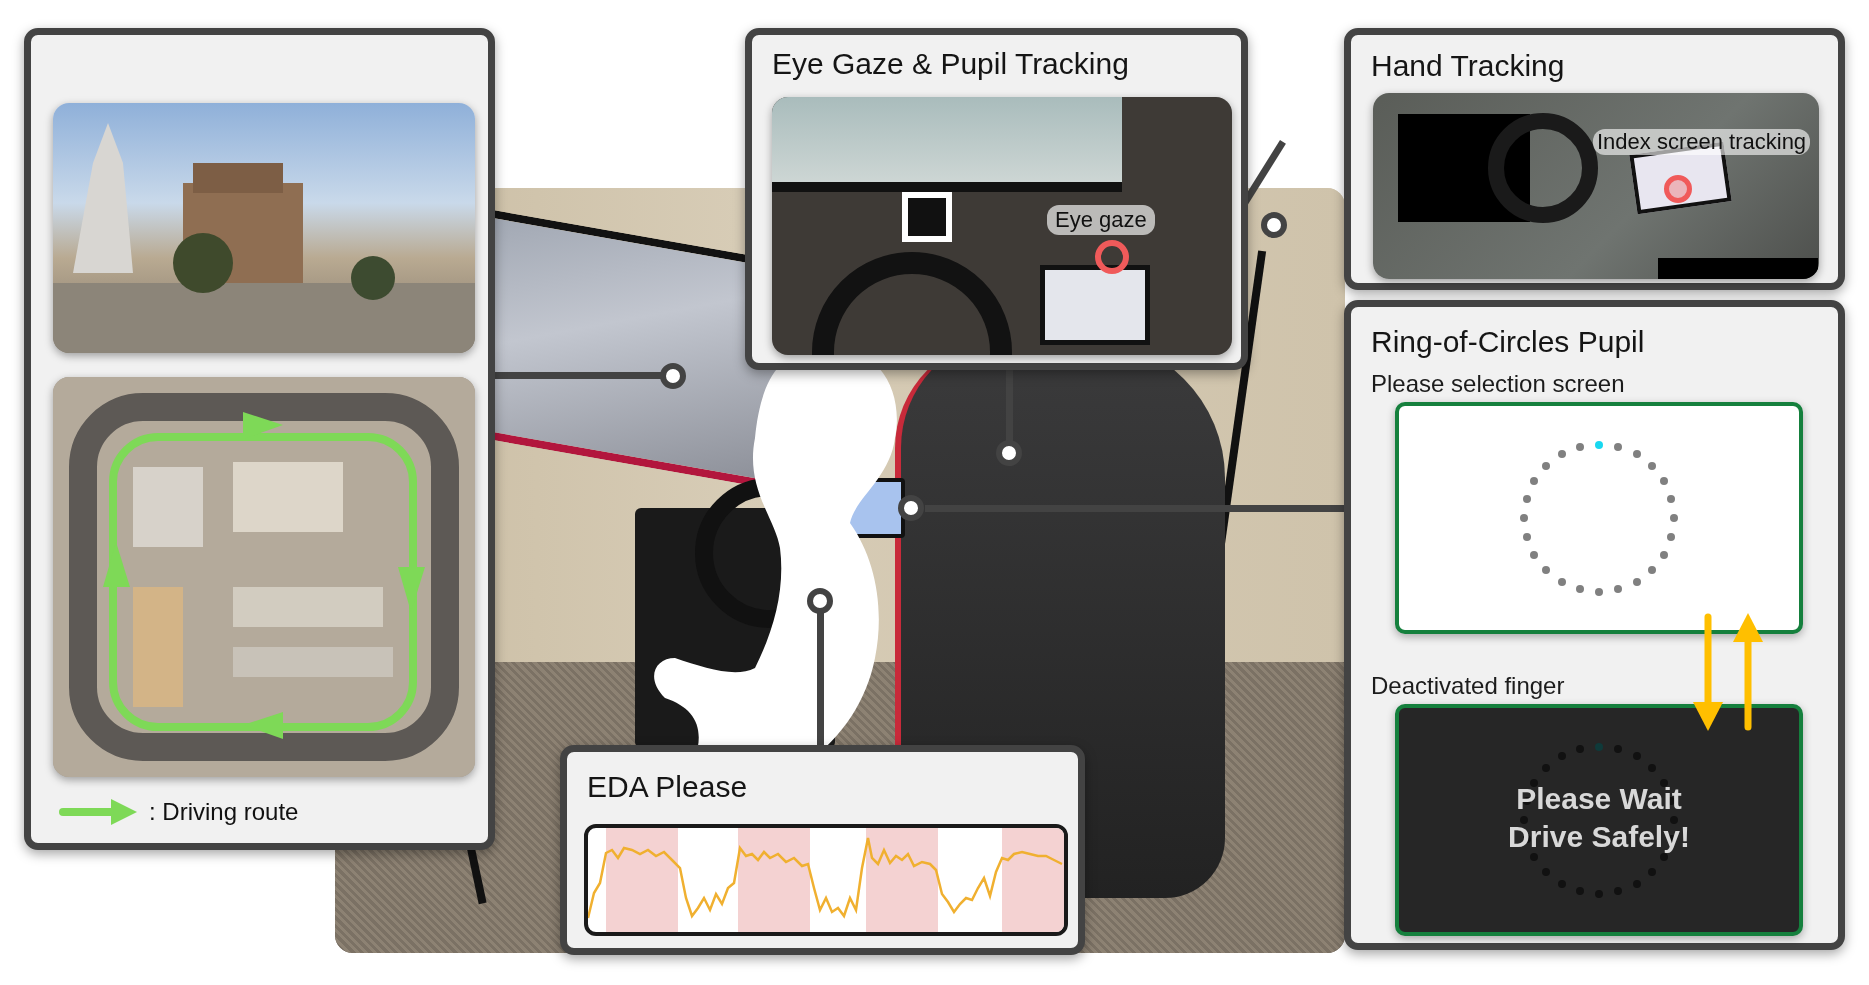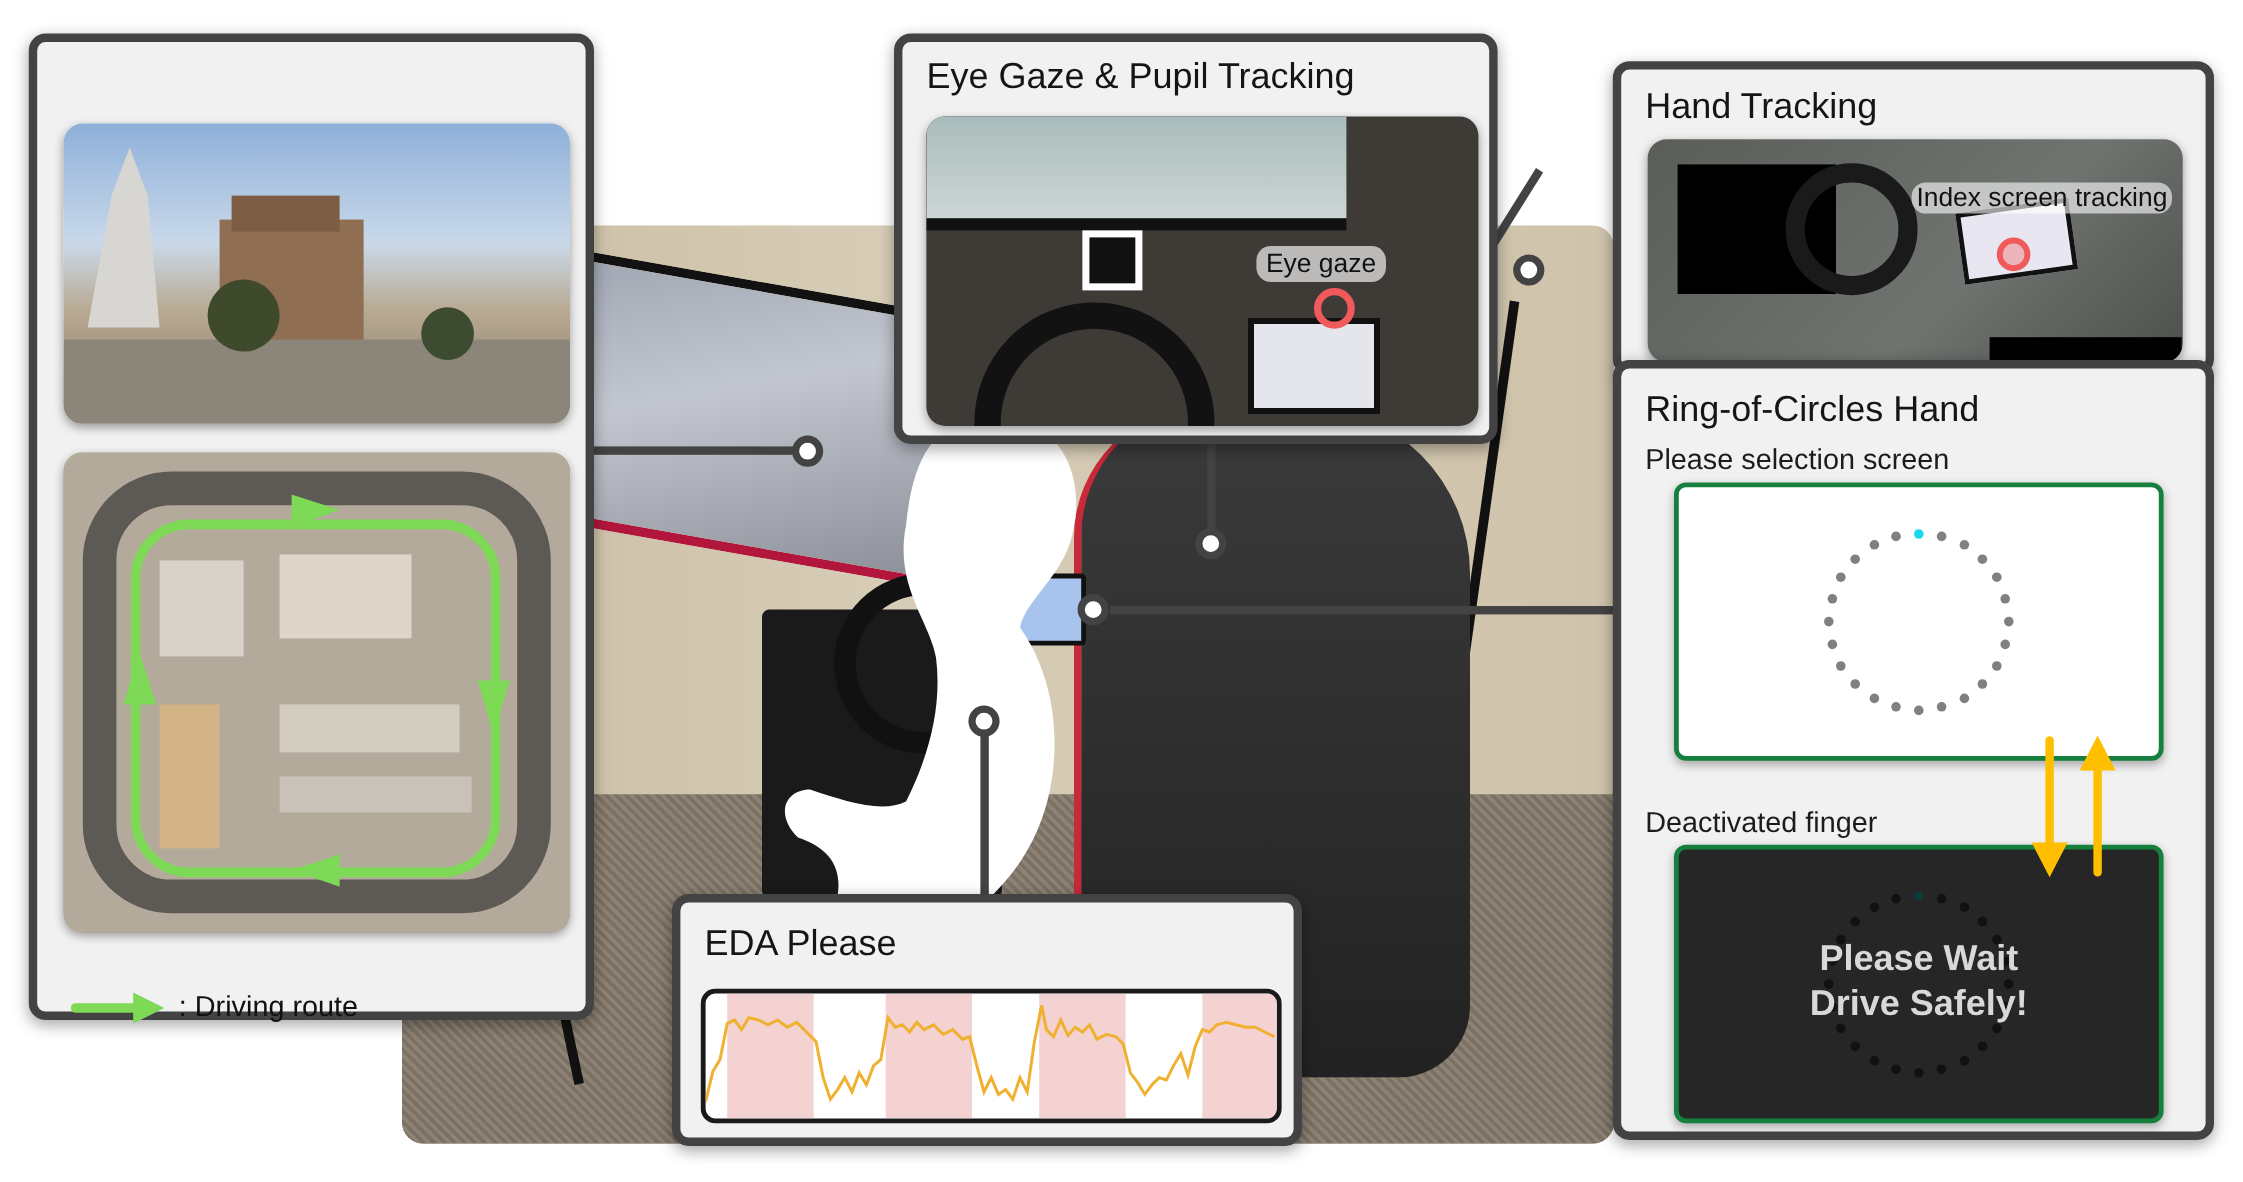--- a/index.html
+++ b/index.html
@@ -106,21 +106,21 @@
       <rect x="80" y="210" width="50" height="120" fill="#d3b487"></rect>
       <rect x="180" y="210" width="150" height="40" fill="#d2ccc0"></rect>
       <rect x="180" y="270" width="160" height="30" fill="#c8c2b8"></rect>
       <rect x="60" y="60" width="300" height="290" rx="45" fill="none" stroke="#7ed957" stroke-width="8"></rect>
       <polygon points="190,35 230,48 190,62" fill="#7ed957"></polygon>
       <polygon points="345,190 358,235 372,190" fill="#7ed957"></polygon>
       <polygon points="230,335 190,348 230,362" fill="#7ed957"></polygon>
       <polygon points="50,210 63,165 77,210" fill="#7ed957"></polygon>
     </svg>
   </div>
-  <div style="position:absolute;left:28px;top:762px;display:flex;align-items:center;gap:10px;margin-top:28px;">
+  <div style="position:absolute;left:28px;top:762px;display:flex;align-items:center;gap:10px;">
     <svg width="80" height="30" viewBox="0 0 80 30">
       <line x1="4" y1="15" x2="55" y2="15" stroke="#7ed957" stroke-width="8" stroke-linecap="round"></line>
       <polygon points="52,2 78,15 52,28" fill="#7ed957"></polygon>
     </svg>
     <span style="font-size:24px;">: Driving route</span>
   </div>
 </div>
 
 <div class="panel" style="left:745px;top:28px;width:503px;height:342px;">
   <div class="panel-title" style="top:12px;">Eye Gaze &amp; Pupil Tracking</div>
@@ -129,34 +129,34 @@
     <div style="position:absolute;left:130px;top:95px;width:50px;height:50px;background:#fff;border:6px solid #fff;">
       <div style="width:100%;height:100%;background:#111;"></div>
     </div>
     <div style="position:absolute;left:40px;top:155px;width:200px;height:200px;border:22px solid #121212;border-radius:50%;"></div>
     <div style="position:absolute;left:268px;top:168px;width:110px;height:80px;background:#e4e6ec;border:5px solid #111;"></div>
     <div style="position:absolute;left:275px;top:108px;font-size:22px;color:#111;background:rgba(255,255,255,0.65);border-radius:12px;padding:2px 8px;">Eye gaze</div>
     <div style="position:absolute;left:323px;top:143px;width:34px;height:34px;border-radius:50%;border:6px solid #f05a5a;"></div>
   </div>
 </div>
 
-<div class="panel" style="left:1344px;top:28px;width:501px;height:262px;margin-top:23px;">
+<div class="panel" style="left:1344px;top:28px;width:501px;height:262px;">
   <div class="panel-title" style="top:14px;">Hand Tracking</div>
   <div class="img-frame" style="left:22px;top:58px;width:446px;height:186px;background:linear-gradient(135deg,#5a5d58,#6f7470 60%,#4d4f4c);">
     <div style="position:absolute;left:25px;top:21px;width:132px;height:108px;background:#000;"></div>
     <div style="position:absolute;left:115px;top:20px;width:110px;height:110px;border:16px solid #1a1a1a;border-radius:50%;"></div>
     <div style="position:absolute;left:260px;top:55px;width:95px;height:60px;background:#e8e6f0;border:4px solid #111;transform:rotate(-8deg);"></div>
     <div style="position:absolute;left:220px;top:36px;font-size:22px;color:#111;background:rgba(255,255,255,0.6);border-radius:12px;padding:0 4px;white-space:nowrap;">Index screen tracking</div>
     <div style="position:absolute;left:291px;top:82px;width:28px;height:28px;border-radius:50%;background:rgba(240,90,90,0.35);border:5px solid #f05a5a;"></div>
     <div style="position:absolute;left:285px;top:165px;width:160px;height:25px;background:#000;"></div>
   </div>
 </div>
 
 <div class="panel" style="left:1344px;top:300px;width:501px;height:650px;">
-  <div class="panel-title" style="top:18px;">Ring-of-Circles Hand</div>
+  <div class="panel-title" style="top:18px;">Ring-of-Circles Pupil</div>
   <div class="sub-label" style="top:63px;">Please selection screen</div>
   <div class="screen" style="left:44px;top:95px;width:408px;height:232px;background:#fff;">
     <div id="ring-active" style="position:absolute;left:0;top:0;width:100%;height:100%;">
         <div class="dot" style="left: 196px; top: 34.5px; background: rgb(25, 216, 240);"></div>
         <div class="dot" style="left: 215.411px; top: 37.0045px; background: rgb(128, 128, 128);"></div>
         <div class="dot" style="left: 233.5px; top: 44.3471px; background: rgb(128, 128, 128);"></div>
         <div class="dot" style="left: 249.033px; top: 56.0277px; background: rgb(128, 128, 128);"></div>
         <div class="dot" style="left: 260.952px; top: 71.25px; background: rgb(128, 128, 128);"></div>
         <div class="dot" style="left: 268.444px; top: 88.9768px; background: rgb(128, 128, 128);"></div>
         <div class="dot" style="left: 271px; top: 108px; background: rgb(128, 128, 128);"></div>

